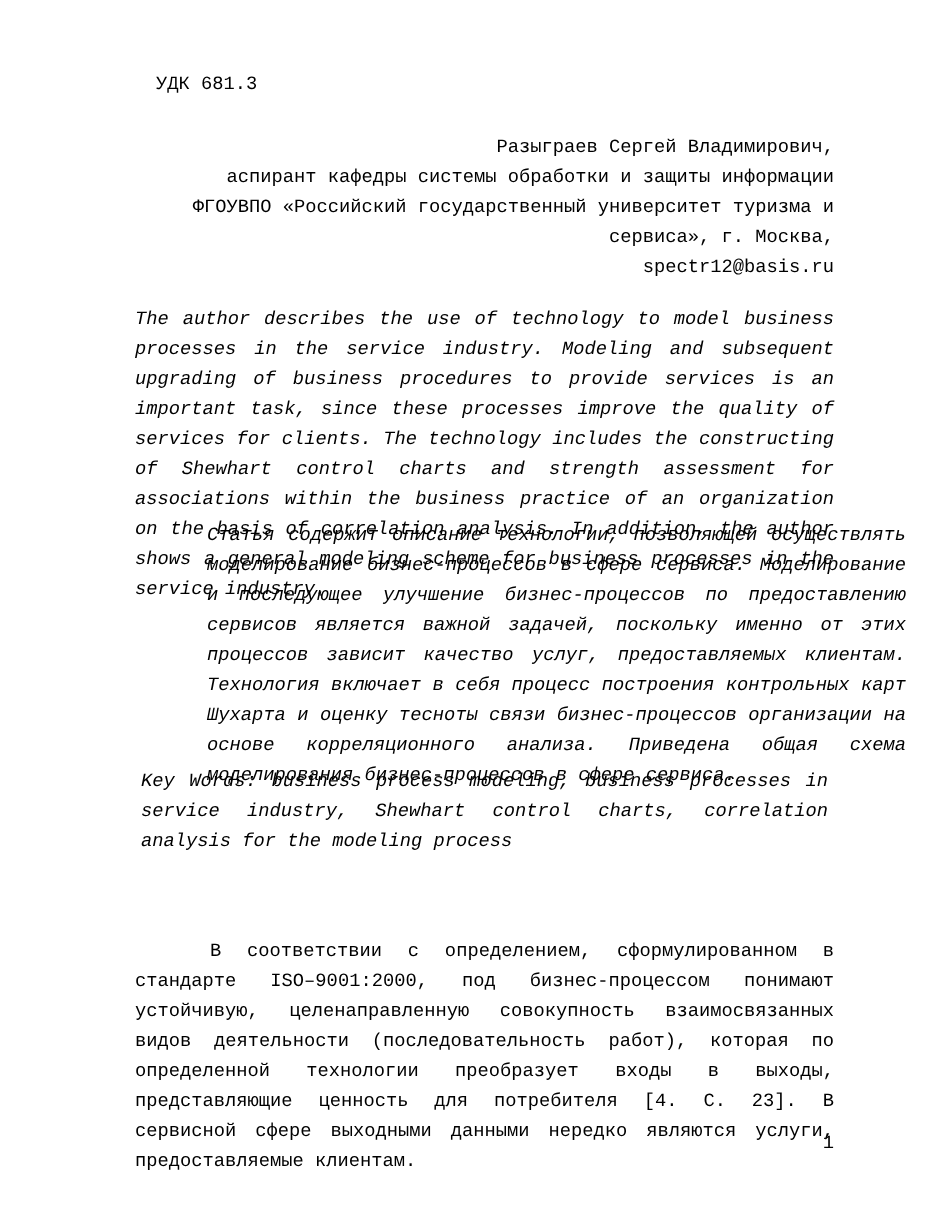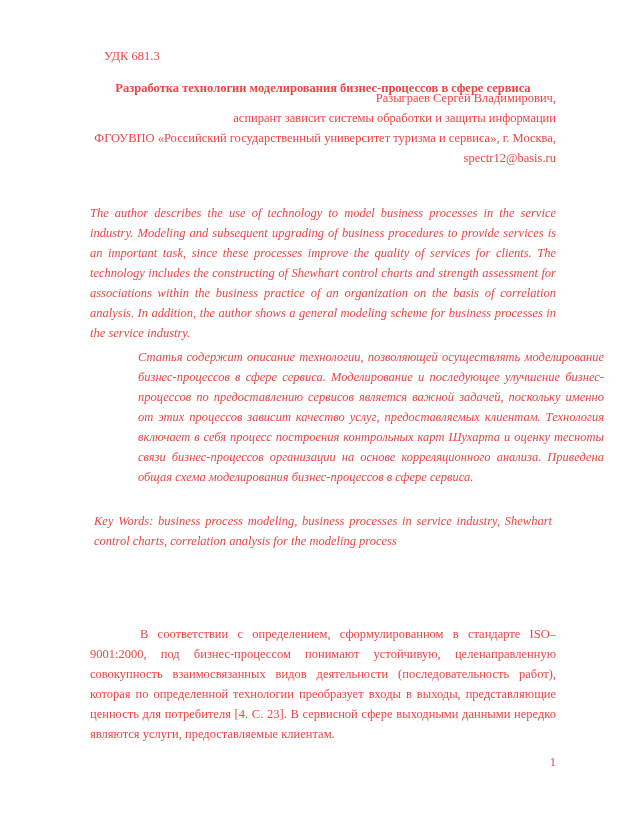--- a/index.html
+++ b/index.html
@@ -5,22 +5,22 @@
   html, body {
     margin: 0;
     padding: 0;
     background: #ffffff;
   }
   .page {
     position: relative;
     width: 626px;
     height: 820px;
     background: #ffffff;
-    color: #ef4444;
-    font-family: Liberation Serif, serif;
+    color: #000000;
+    font-family: Liberation Mono, monospace;
     font-size: 12.5px;
     line-height: 20px;
     overflow: hidden;
   }
   .block {
     position: absolute;
     left: 90px;
     width: 466px;
   }
   .udc {
@@ -72,25 +72,24 @@
     text-align: right;
   }
 </style>
 </head>
 <body>
 
 <div class="page">
 
   <div class="block udc">УДК 681.3</div>
 
-  <div class="block title">Разработка технологии моделирования бизнес-процессов в сфере сервиса</div>
 
   <div class="block authors">
     <div>Разыграев Сергей Владимирович,</div>
-    <div>аспирант зависит системы обработки и защиты информации</div>
+    <div>аспирант кафедры системы обработки и защиты информации</div>
     <div>ФГОУВПО «Российский государственный университет туризма и сервиса», г. Москва,</div>
     <div>spectr12@basis.ru</div>
   </div>
 
   <div class="block abstract-en">The author describes the use of technology to model business processes in the service industry. Modeling and subsequent upgrading of business procedures to provide services is an important task, since these processes improve the quality of services for clients. The technology includes the constructing of Shewhart control charts and strength assessment for associations within the business practice of an organization on the basis of correlation analysis. In addition, the author shows a general modeling scheme for business processes in the service industry.</div>
 
   <div class="block abstract-ru">Статья содержит описание технологии, позволяющей осуществлять моделирование бизнес-процессов в сфере сервиса. Моделирование и последующее улучшение бизнес-процессов по предоставлению сервисов является важной задачей, поскольку именно от этих процессов зависит качество услуг, предоставляемых клиентам. Технология включает в себя процесс построения контрольных карт Шухарта и оценку тесноты связи бизнес-процессов организации на основе корреляционного анализа. Приведена общая схема моделирования бизнес-процессов в сфере сервиса.</div>
 
   <div class="block keywords">
     <p>Key Words: business process modeling, business processes in service industry, Shewhart control charts, correlation analysis for the modeling process</p>

